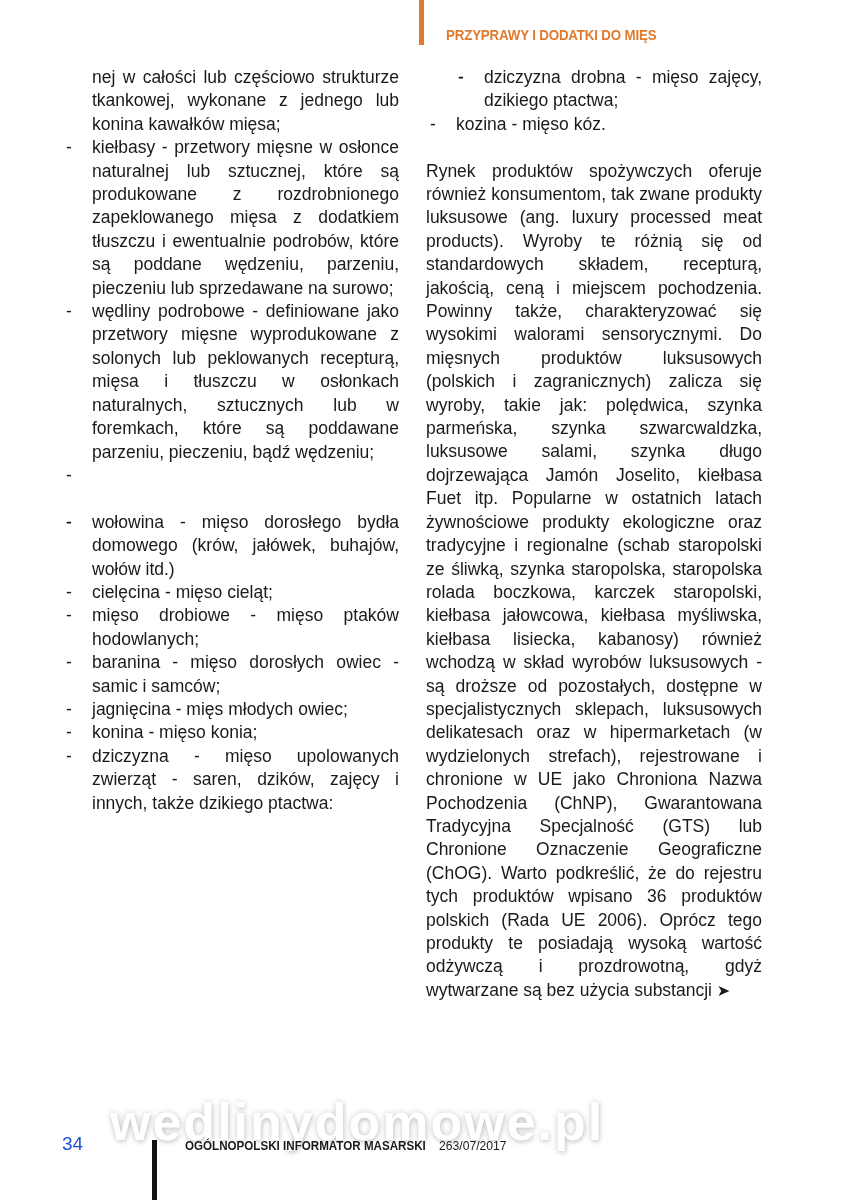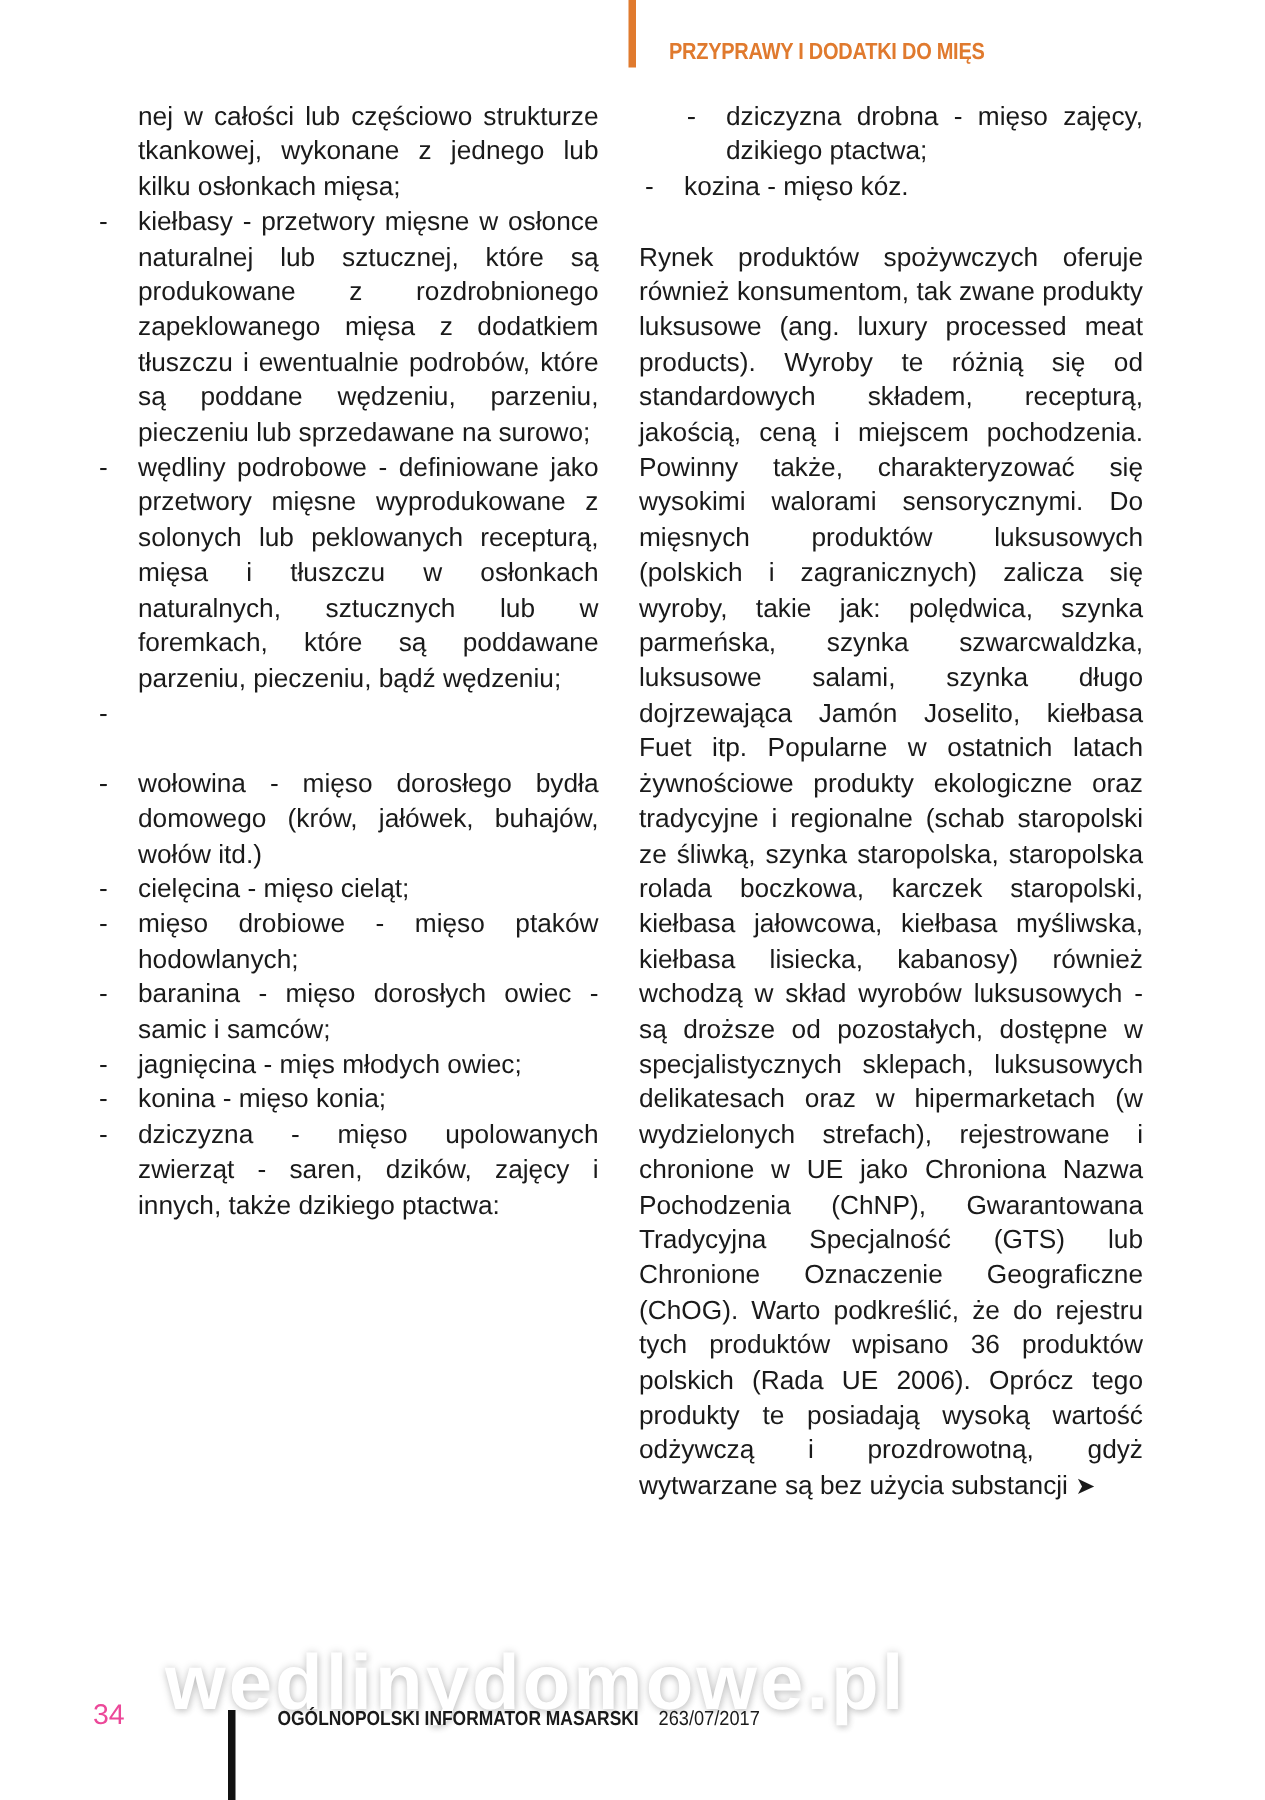--- a/index.html
+++ b/index.html
@@ -12,34 +12,34 @@
   .p { text-align: justify; margin: 0; }
   .indent-block { margin-left: 30px; }
   .bullet { position: relative; padding-left: 30px; text-align: justify; margin: 0; }
   .bullet .dash { position: absolute; left: 0; top: 0; width: 14px; text-align: center; }
   .sub-bullet { position: relative; padding-left: 58px; text-align: justify; margin: 0; }
   .sub-bullet .dash { position: absolute; left: 28px; top: 0; width: 14px; text-align: center; }
   .gap { height: 23.4px; }
   .first-line { text-indent: 30px; }
   .arrow { font-size: 16px; }
   .watermark { position: absolute; left: 110px; top: 1092px; font-family: "Liberation Sans", sans-serif; font-weight: bold; font-size: 52px; color: #ffffff; letter-spacing: 2px; text-shadow: 0 0 6px rgba(0,0,0,0.18), 1px 2px 4px rgba(0,0,0,0.12); white-space: nowrap; }
-  .page-number { position: absolute; left: 62px; top: 1133px; font-size: 19px; color: #ec4899; }
+  .page-number { position: absolute; left: 62px; top: 1133px; font-size: 19px; color: #1d4ed8; }
   .footer-divider { position: absolute; left: 152px; top: 1140px; width: 5px; height: 60px; background: #111; }
   .footer-text { position: absolute; left: 185px; top: 1138px; white-space: nowrap; font-size: 13.5px; }
   .footer-mag { font-weight: bold; transform: scaleX(0.86); transform-origin: left top; display: inline-block; }
   .footer-issue { font-size: 13.5px; display: inline-block; transform: scaleX(0.9); transform-origin: left top; margin-left: -30px; }
 </style>
 </head>
 <body>
 
 <div class="header-bar"></div>
 <div class="section-title">PRZYPRAWY I DODATKI DO MIĘS</div>
 
 <div class="col col-left">
-  <p class="p indent-block">nej w całości lub częściowo strukturze tkankowej, wykonane z jednego lub kilku osłonkach mięsa;</p>
+  <p class="p indent-block">nej w całości lub częściowo strukturze tkankowej, wykonane z jednego lub konina kawałków mięsa;</p>
 
   <div>
     <p class="bullet"><span class="dash">-</span><span>kiełbasy - przetwory mięsne w osłonce naturalnej lub sztucznej, które są produkowane z rozdrobnionego zapeklowanego mięsa z dodatkiem tłuszczu i ewentualnie podrobów, które są poddane wędzeniu, parzeniu, pieczeniu lub sprzedawane na surowo;</span></p>
     <p class="bullet"><span class="dash">-</span><span>wędliny podrobowe - definiowane jako przetwory mięsne wyprodukowane z solonych lub peklowanych recepturą, mięsa i tłuszczu w osłonkach naturalnych, sztucznych lub w foremkach, które są poddawane parzeniu, pieczeniu, bądź wędzeniu;</span></p>
     <p class="bullet"><span class="dash">-</span></p>
   </div>
 
   <div class="gap"></div>
   <div class="gap"></div>
 

